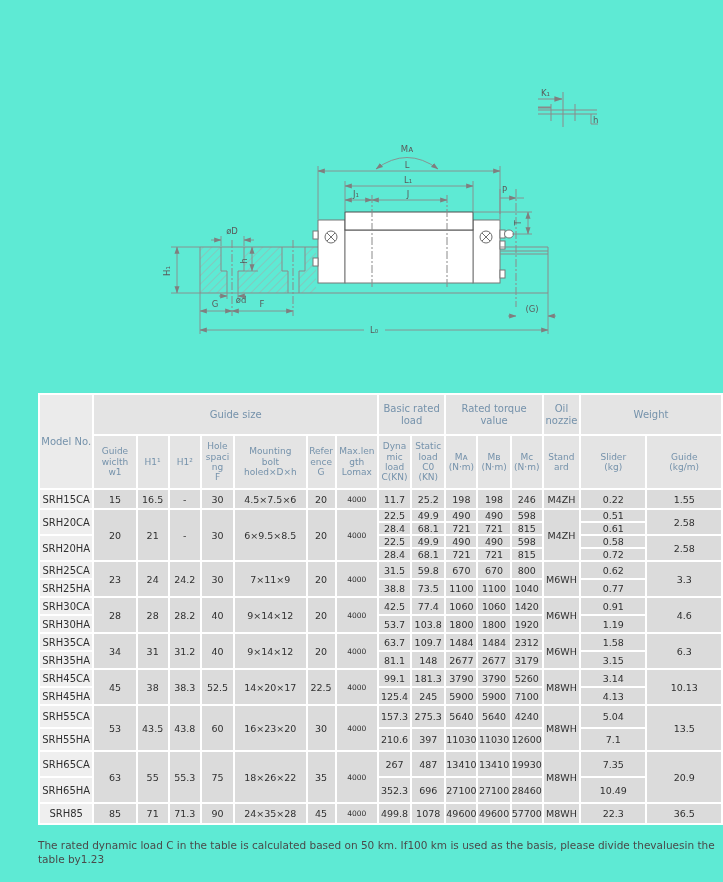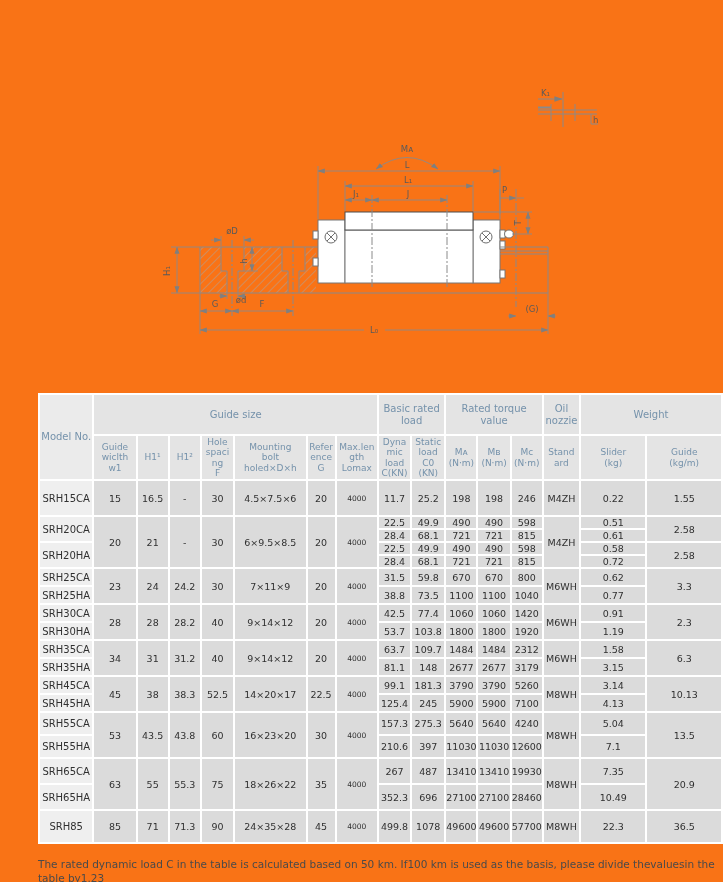--- a/index.html
+++ b/index.html
@@ -5,41 +5,41 @@
   :root{
     --hdr-text:#7592ab;
     --hdr-bg:#e4e4e4;
     --cell-bg:#dbdbdb;
     --model-bg:#efefef;
     --data-text:#303030;
     --note-text:#4a4a4a;
     --line:#8a8a8a;
   }
   html,body{margin:0;padding:0;background:#fff;}
-  #page{position:relative;width:723px;height:882px;background:#f97316;
+  #page{position:relative;width:723px;height:882px;background:#5eead4;
         font-family:"DejaVu Sans", sans-serif;overflow:hidden;}
   #drawing{position:absolute;top:0;left:0;}
   #table-area{position:absolute;top:393px;left:38px;width:685px;}
   table{border-collapse:separate;border-spacing:2px;table-layout:fixed;width:685px;background:#fff;}
   th,td{padding:0;text-align:center;vertical-align:middle;}
   th{background:var(--hdr-bg);color:var(--hdr-text);font-weight:normal;
      font-size:9px;line-height:1.15;white-space:pre-line;}
   th.group{font-size:10px;}
   th.model-hdr{background:#ebebeb;font-size:10px;}
   td{background:var(--cell-bg);color:var(--data-text);font-size:9.5px;}
   td.model{background:var(--model-bg);font-size:10px;}
   td.lomax{font-size:7.5px;}
   thead tr:first-child{height:39px;}
-  thead tr:last-child{height:43px;}
+  thead tr:last-child{height:52px;}
   tbody tr{height:16px;}
-  tbody tr:nth-child(1){height:34px;}
+  tbody tr:nth-child(1){height:18px;}
   tbody tr:nth-child(n+2):nth-child(-n+5){height:11px;}
   tbody tr:nth-child(14),tbody tr:nth-child(15){height:21px;margin-top:24px;}
   tbody tr:nth-child(16),tbody tr:nth-child(17){height:24px;}
-  tbody tr:nth-child(18){height:31px;}
+  tbody tr:nth-child(18){height:19px;}
   #note{margin-top:13px;font-size:10.5px;line-height:1.35;color:var(--note-text);}
   svg text{fill:#5a5a5a;font-family:"DejaVu Sans", sans-serif;font-size:8.5px;}
 </style>
 </head>
 <body>
 
 <div id="page">
 
   <svg id="drawing" width="723" height="360" viewBox="0 0 723 360">
     <defs>
@@ -354,21 +354,21 @@
             <td rowspan="2">9×14×12</td>
             <td rowspan="2">20</td>
             <td rowspan="2" class="lomax">4000</td>
             <td>42.5</td>
             <td>77.4</td>
             <td>1060</td>
             <td>1060</td>
             <td>1420</td>
             <td rowspan="2">M6WH</td>
             <td>0.91</td>
-            <td rowspan="2">2.3</td>
+            <td rowspan="2">4.6</td>
           </tr>
           <tr>
             <td class="model">SRH30HA</td>
             <td>53.7</td>
             <td>103.8</td>
             <td>1800</td>
             <td>1800</td>
             <td>1920</td>
             <td>1.19</td>
           </tr>

